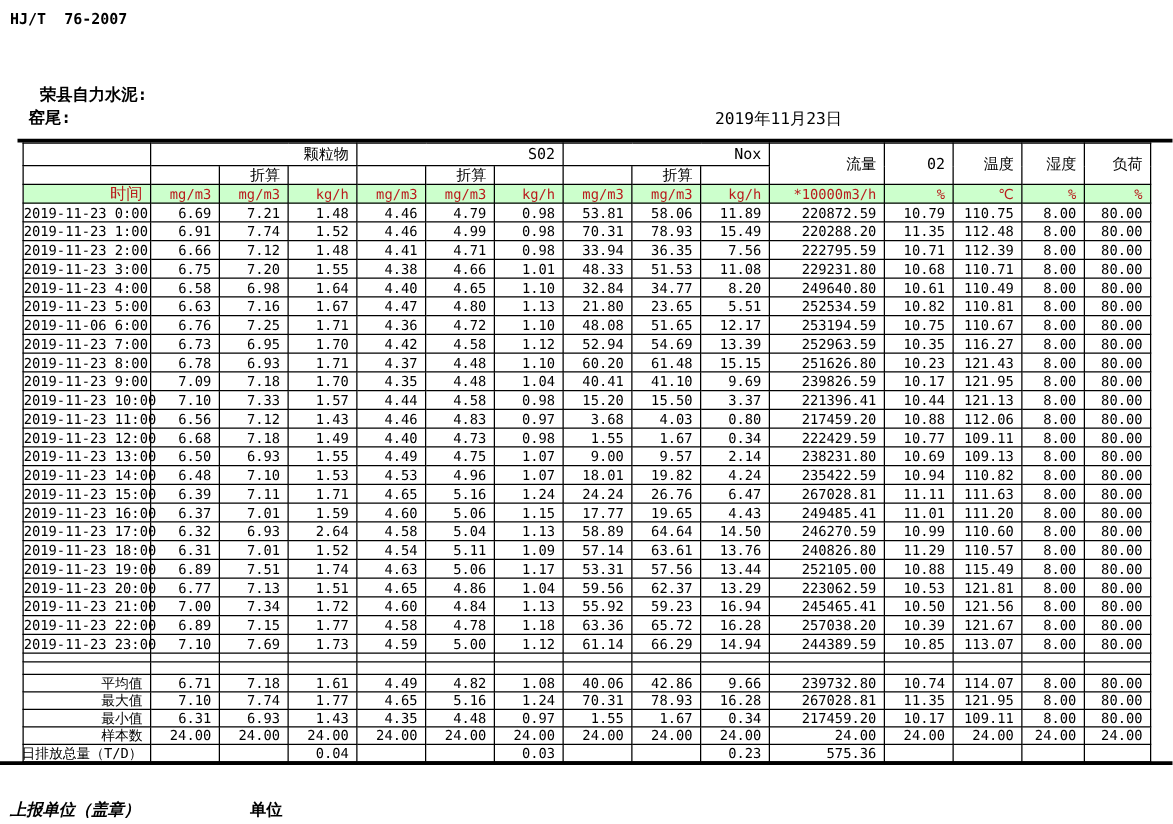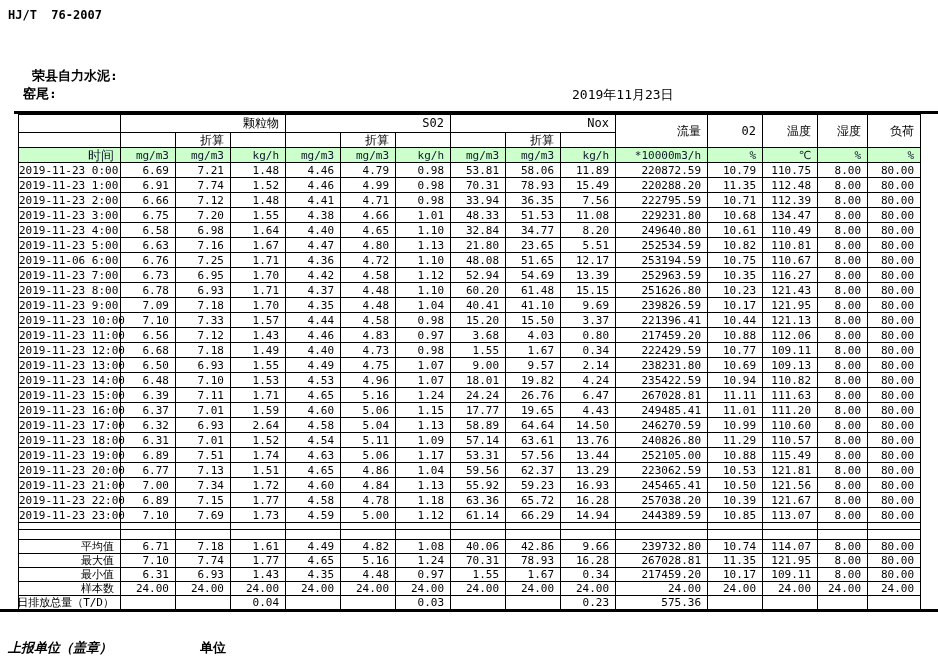--- a/index.html
+++ b/index.html
@@ -28,21 +28,21 @@
     border:1px solid #000;
     font-size:11px; line-height:13px;
     text-align:right; padding:0 6px 0 0;
     white-space:nowrap; overflow:visible;
     height:15px;
   }
   thead td { text-align:center; padding:0; }
   tr.h1 td { height:18px; font-size:12px; }
   tr.h2 td { height:15px; font-size:12px; }
   tr.h3 td { height:15px; font-size:11px; }
-  tr.green td { background:#ccffcc; color:#0f172a; }
+  tr.green td { background:#ccffcc; color:#b91c1c; }
   tr.green td.time-hdr { font-size:13px; }
   tr.data-row td { height:15px; }
   tr.spacer-row.sp1 td { height:7px; }
   tr.spacer-row.sp2 td { height:10px; }
   tr.summary-row td { height:14px; }
   td.left-label { text-align:left; text-indent:-10px; padding-right:0; }
   td.time-cell, td.summary-label { padding-right:4px; }
 
   .footer-note { position:absolute; left:8px; top:620px; font-size:13px; font-weight:bold; }
   .footer-report-unit { position:absolute; left:8px; top:639px; font-size:13px; font-weight:bold;font-style:italic; }
@@ -178,21 +178,21 @@
           <td>7.20</td>
           <td>1.55</td>
           <td>4.38</td>
           <td>4.66</td>
           <td>1.01</td>
           <td>48.33</td>
           <td>51.53</td>
           <td>11.08</td>
           <td>229231.80</td>
           <td>10.68</td>
-          <td>134.47</td>
+          <td>110.71</td>
           <td>8.00</td>
           <td>80.00</td>
         </tr>
         <tr class="data-row">
           <td class="time-cell">2019-11-23 4:00</td>
           <td>6.58</td>
           <td>6.98</td>
           <td>1.64</td>
           <td>4.40</td>
           <td>4.65</td>
@@ -481,21 +481,21 @@
         <tr class="data-row">
           <td class="time-cell">2019-11-23 21:00</td>
           <td>7.00</td>
           <td>7.34</td>
           <td>1.72</td>
           <td>4.60</td>
           <td>4.84</td>
           <td>1.13</td>
           <td>55.92</td>
           <td>59.23</td>
-          <td>16.93</td>
+          <td>16.94</td>
           <td>245465.41</td>
           <td>10.50</td>
           <td>121.56</td>
           <td>8.00</td>
           <td>80.00</td>
         </tr>
         <tr class="data-row">
           <td class="time-cell">2019-11-23 22:00</td>
           <td>6.89</td>
           <td>7.15</td>

